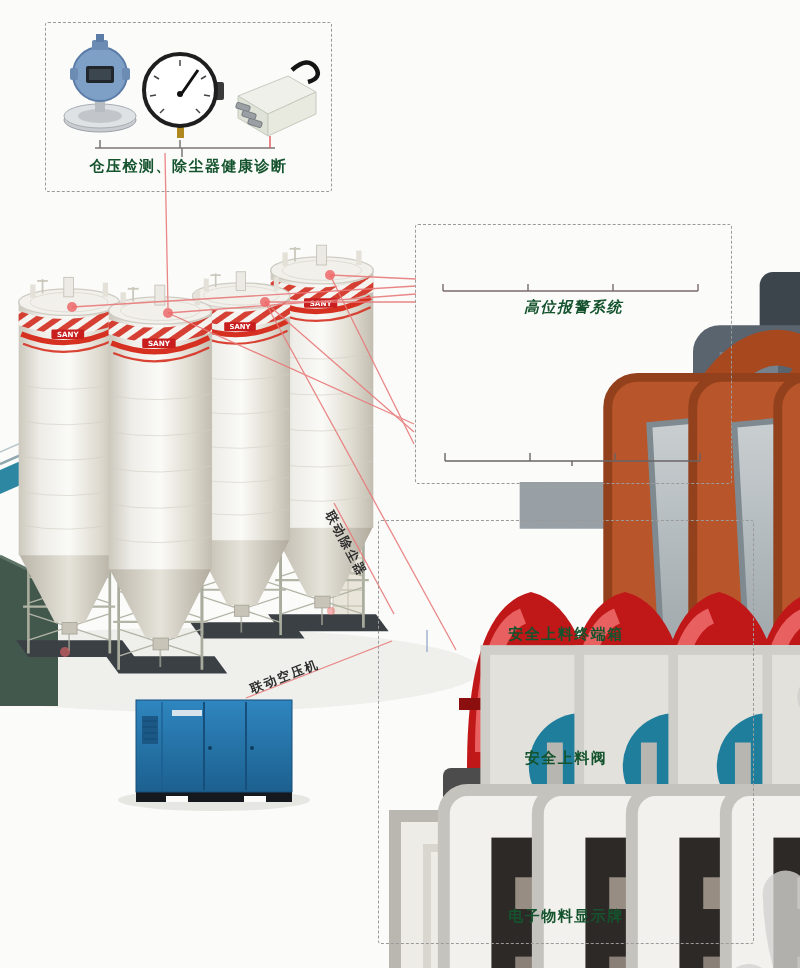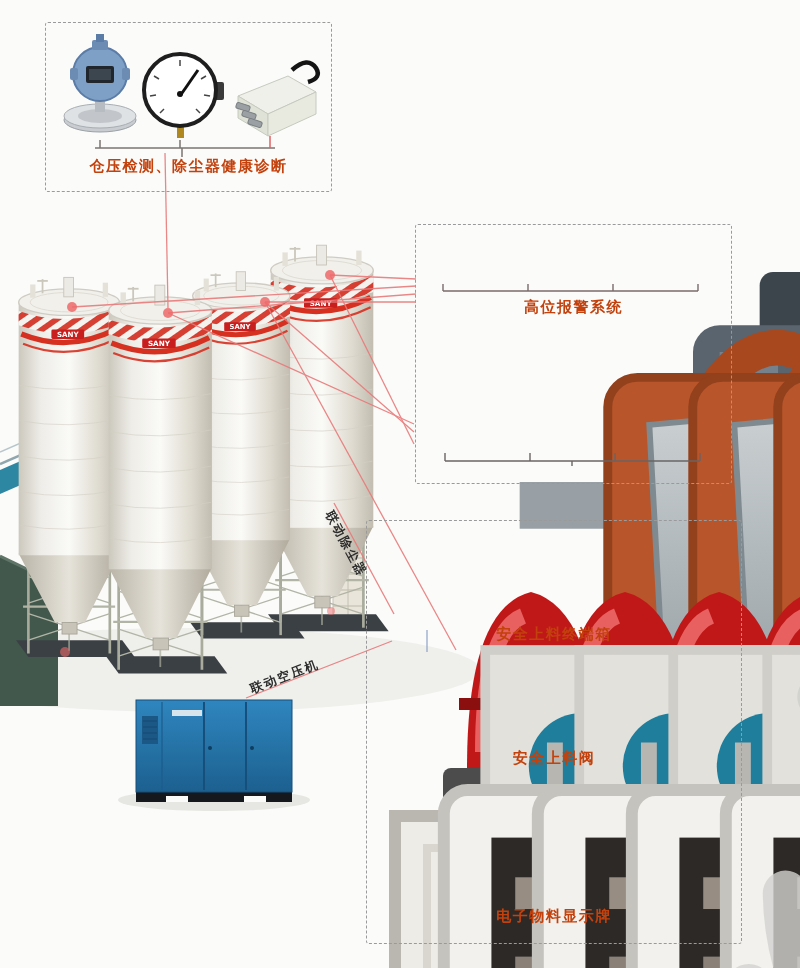--- a/index.html
+++ b/index.html
@@ -8,21 +8,21 @@
     background:#fbfbfa;
     font-family:"DejaVu Sans", sans-serif;
   }
   #scene{position:absolute;left:0;top:0;z-index:0;}
   .dashed-box{
     position:absolute;border:1.5px dashed #9a9a9a;border-radius:3px;
     z-index:2;pointer-events:none;
   }
   .box-label{
     position:absolute;left:0;right:0;text-align:center;
-    font-size:15px;font-weight:bold;color:#c2410c;letter-spacing:1.5px;
+    font-size:15px;font-weight:bold;color:#14532d;letter-spacing:1.5px;
   }
   .diag-label{
     position:absolute;z-index:3;font-size:12.5px;font-weight:bold;color:#2c2c2c;
     letter-spacing:2px;white-space:nowrap;
   }
 </style>
 </head>
 <body>
 
 <svg id="scene" width="800" height="968" viewBox="0 0 800 968">
@@ -408,24 +408,24 @@
 
   <use href="#wifi" transform="translate(724,288) rotate(-18 35 35)"></use>
   <use href="#wifi" transform="translate(762,372) rotate(8 35 35)"></use>
   <use href="#wifi" transform="translate(742,466) rotate(10 35 35)"></use>
 </svg>
 
 <div class="dashed-box" style="left:45px;top:22px;width:285px;height:168px;">
   <div class="box-label" style="top:134px;">仓压检测、除尘器健康诊断</div>
 </div>
 
-<div class="dashed-box" style="left:415px;top:224px;width:315px;height:258px;">
+<div class="dashed-box" style="left:415px;top:224px;width:315px;height:258px;font-style:italic;">
   <div class="box-label" style="top:73px;">高位报警系统</div>
 </div>
 
-<div class="dashed-box" style="left:366px;top:520px;width:374px;height:422px;">
+<div class="dashed-box" style="left:378px;top:520px;width:374px;height:422px;">
   <div class="box-label" style="top:104px;">安全上料终端箱</div>
   <div class="box-label" style="top:228px;">安全上料阀</div>
   <div class="box-label" style="top:386px;">电子物料显示牌</div>
 </div>
 
 <div class="diag-label" style="left:336px;top:508px;transform:rotate(62deg);transform-origin:left top;">联动除尘器</div>
 <div class="diag-label" style="left:248px;top:682px;transform:rotate(-21deg);transform-origin:left top;">联动空压机</div>
 
 </body></html>

